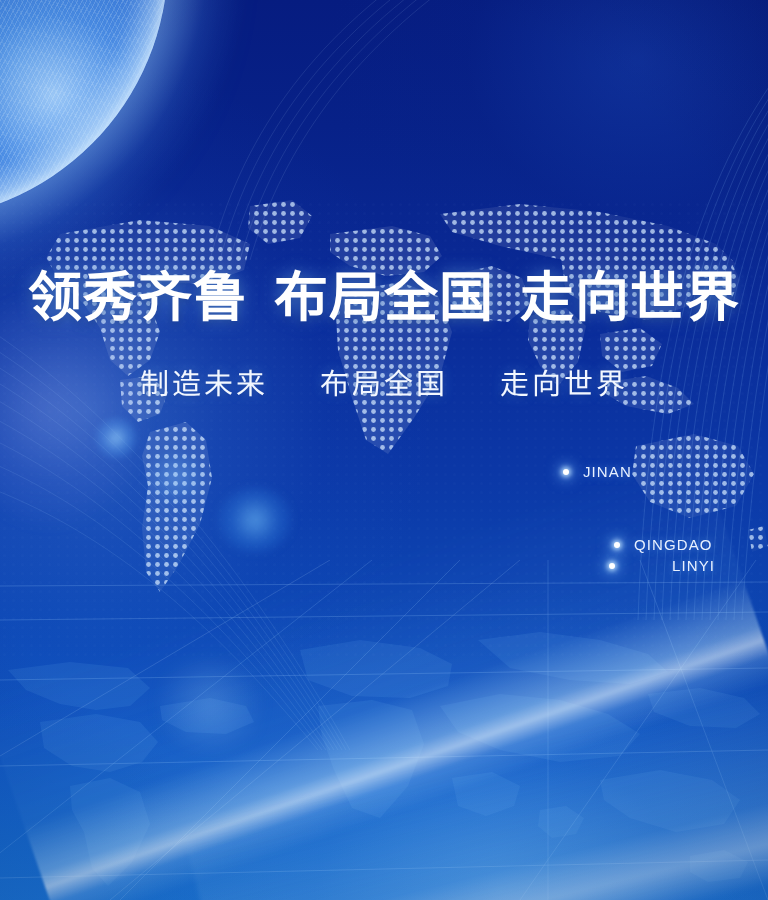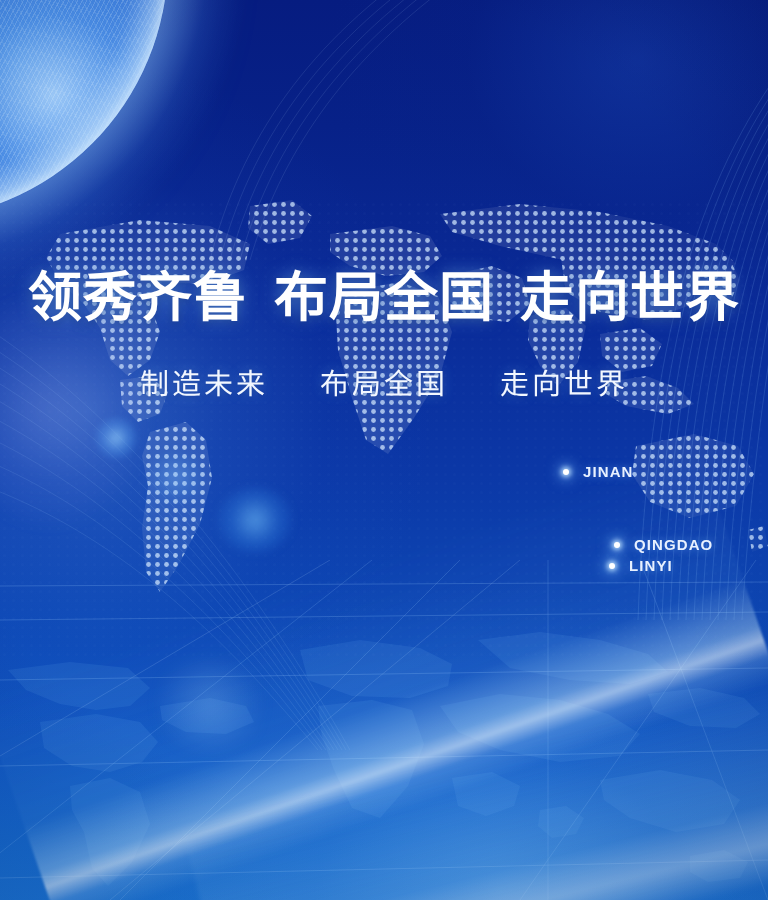--- a/index.html
+++ b/index.html
@@ -164,25 +164,24 @@
     flex:0 0 auto;
   }
   .city .label{
     margin-left:14px;
     font-family:"Liberation Sans", sans-serif;
     font-size:15px;
     letter-spacing:1.1px;
     color:#e8f1ff;
     white-space:nowrap;
     text-shadow:0 0 8px rgba(120,185,255,.55);
-    font-weight:bold;
   }
   #city-jinan   {left:563px;top:463px;}
   #city-qingdao {left:614px;top:536px;}
-  #city-linyi   {left:609px;top:557px;}
+  #city-linyi   {left:609px;top:557px;gap:43px;}
 </style>
 </head>
 <body>
 
 <div id="stage">
 
   <div class="amb" id="amb-topright"></div>
   <div class="amb" id="amb-left"></div>
   <div class="amb" id="amb-bottom"></div>
 

